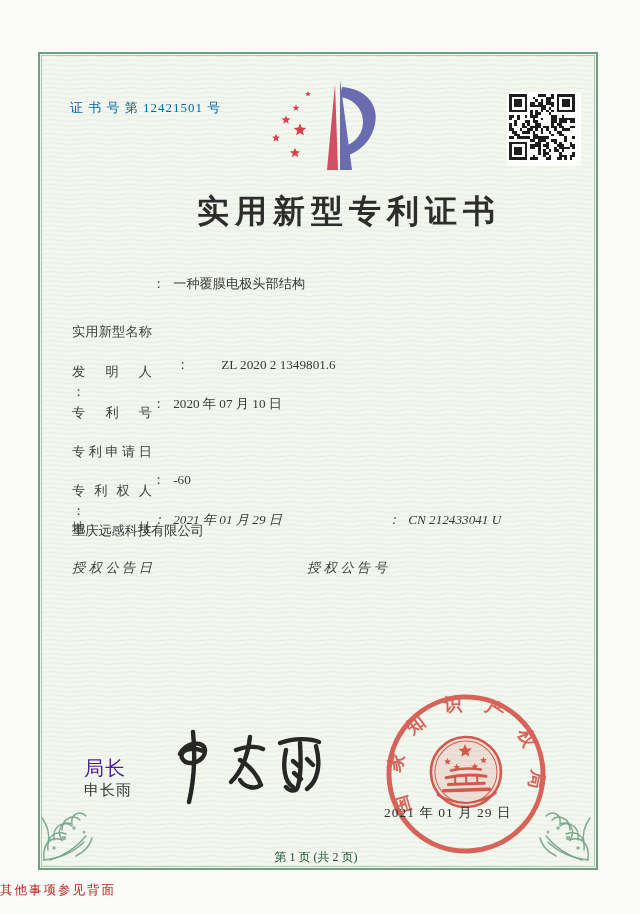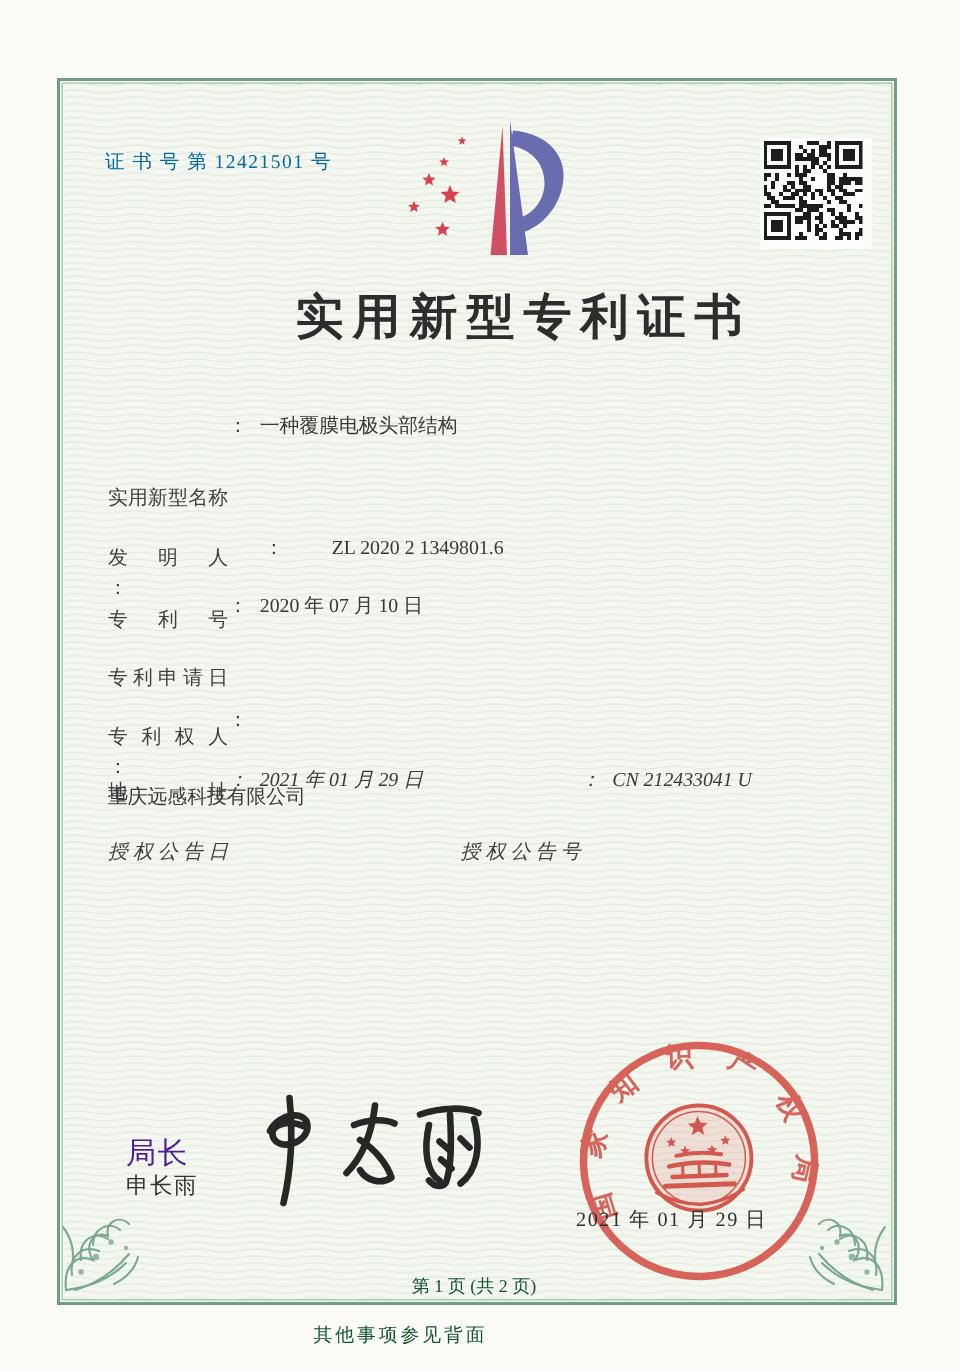--- a/index.html
+++ b/index.html
@@ -48,21 +48,21 @@
   #paras p{margin:0;text-indent:2em;font-size:13px;line-height:20px;color:#474747;letter-spacing:.4px;}
   
   #sig-title{left:84px;top:755px;font-size:20px;letter-spacing:1px;color:#4c1d95;z-index:3;
     font-family:"Liberation Sans","DejaVu Sans",sans-serif;}
   #sig-name{left:84px;top:781px;font-size:15px;letter-spacing:1px;color:#333;z-index:3;
     font-family:"Liberation Sans","DejaVu Sans",sans-serif;}
   #signature{left:158px;top:726px;z-index:3;}
   #seal{left:380px;top:690px;z-index:4;opacity:.9;}
   #seal-date{left:384px;top:804px;font-size:13.5px;letter-spacing:1px;color:#2f2f2f;z-index:5;}
   #page-no{left:38px;top:849px;width:556px;text-align:center;font-size:12px;color:#14532d;z-index:3;}
-  #back-note{left:0;top:882px;width:534px;text-align:center;font-size:12.5px;letter-spacing:2px;color:#14532d;}
+  #back-note{left:0;top:882px;width:534px;font-size:12.5px;letter-spacing:2px;color:#b91c1c;}
   .corner{z-index:2;}
   #corner-left{left:40px;top:772px;}
   #corner-right{left:500px;top:772px;}
 </style>
 </head>
 <body>
 
 <div id="frame" class="abs">
   <svg id="guilloche" xmlns="http://www.w3.org/2000/svg">
     <defs>
@@ -461,20 +461,21 @@
 </div>
 <div id="row-patentee" class="abs row">
   <span class="lbl">专利权人</span>
     <span class="colon">：</span>
   <span class="val">重庆远感科技有限公司</span>
 </div>
 <div id="row-address" class="abs row">
   <span class="lbl">地址</span>
     <span class="colon">：</span>
   <span class="val addr-lines">
+    <div>-60</div>
   </span>
 </div>
 <div id="row-grant" class="abs row">
   <span class="lbl">授权公告日</span>
     <span class="colon">：</span>
   <span class="val">2021 年 01 月 29 日</span>
   <span id="grant-no-group">
     <span class="lbl">授权公告号</span>
       <span class="colon">：</span>
     <span class="val">CN 212433041 U</span>

